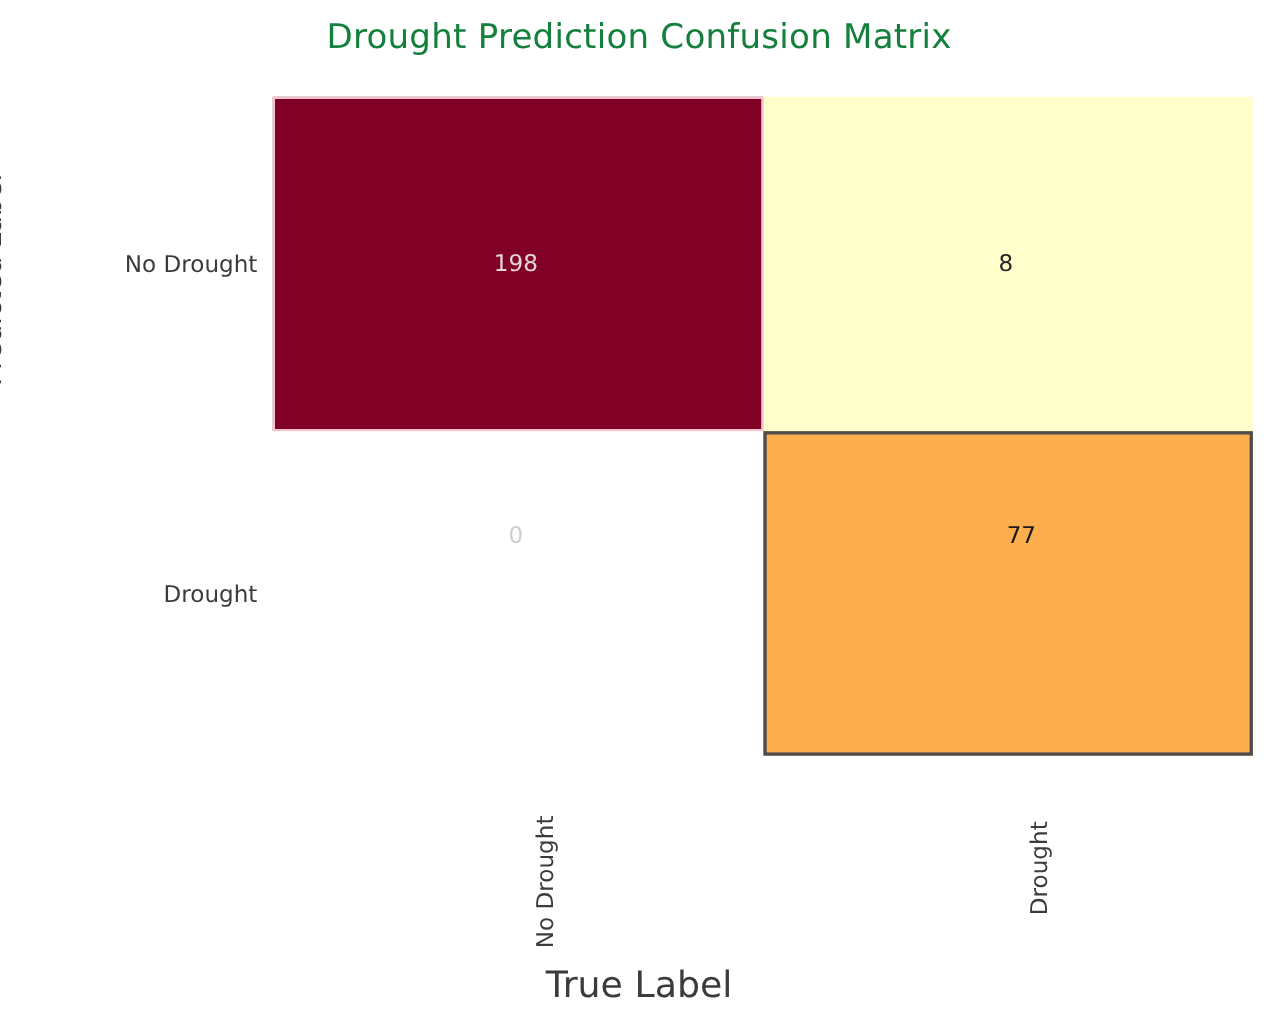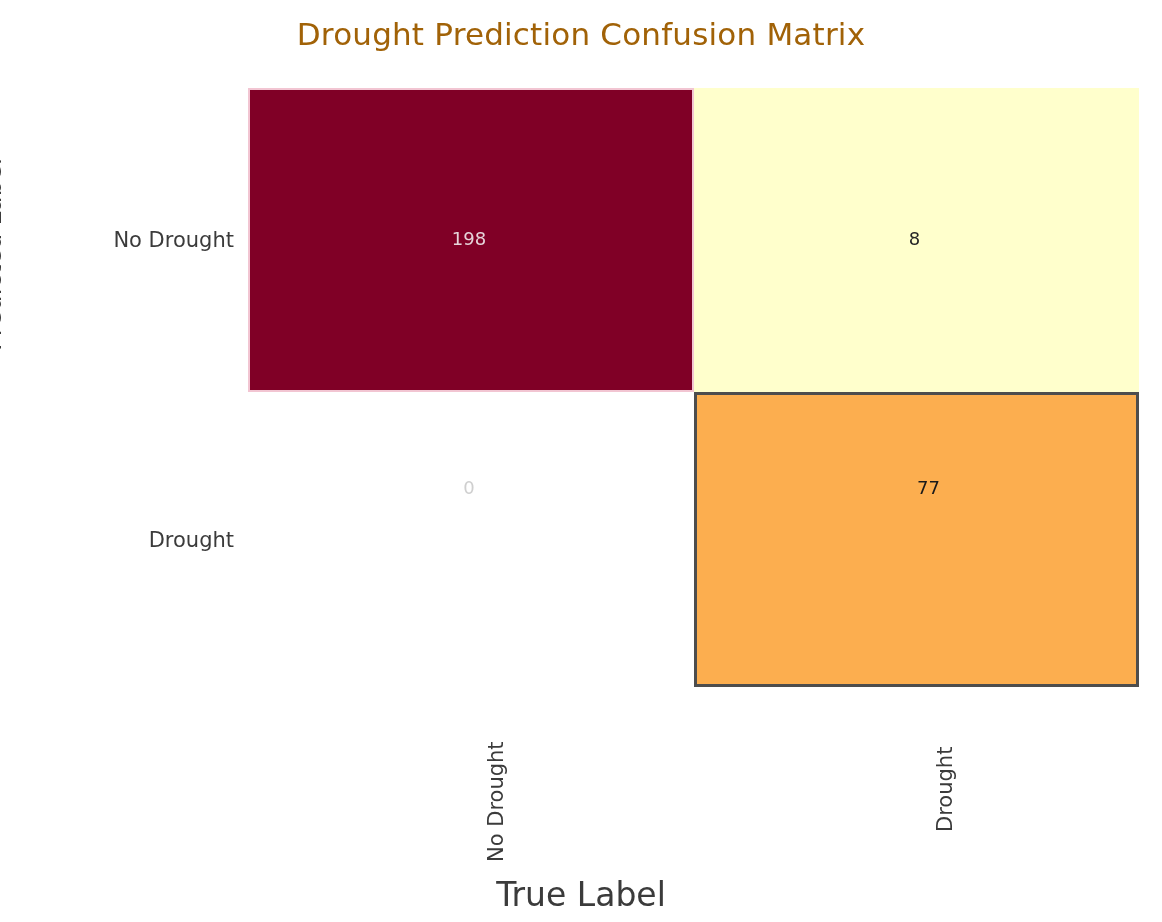--- a/index.html
+++ b/index.html
@@ -24,21 +24,21 @@
   }
 
   
   #chart-title {
     position: absolute;
     left: 0;
     top: 16px;
     width: 1162px;
     text-align: center;
     font-size: 31px;
-    color: #a16207;
+    color: #15803d;
     letter-spacing: 0.2px;
     white-space: nowrap;
   }
 
   
   
   #plot-area {
     position: absolute;
     left: 248px;
     top: 88px;
@@ -47,21 +47,21 @@
   }
 
   .cell {
     position: absolute;
     box-sizing: border-box;
     display: flex;
     align-items: center;
     justify-content: center;
   }
   .cell .cell-value {
-    font-size: 18px;
+    font-size: 21px;
     line-height: 1;
     user-select: none;
   }
 
   
   .cell.r0c0 { left: 0px;   top: 0px;   width: 446px; height: 304px; }
   .cell.r0c1 { left: 446px; top: 0px;   width: 445px; height: 304px; }
   .cell.r1c0 { left: 0px;   top: 304px; width: 446px; height: 295px; }
   .cell.r1c1 { left: 446px; top: 304px; width: 445px; height: 295px; padding-left: 28px; }
 

